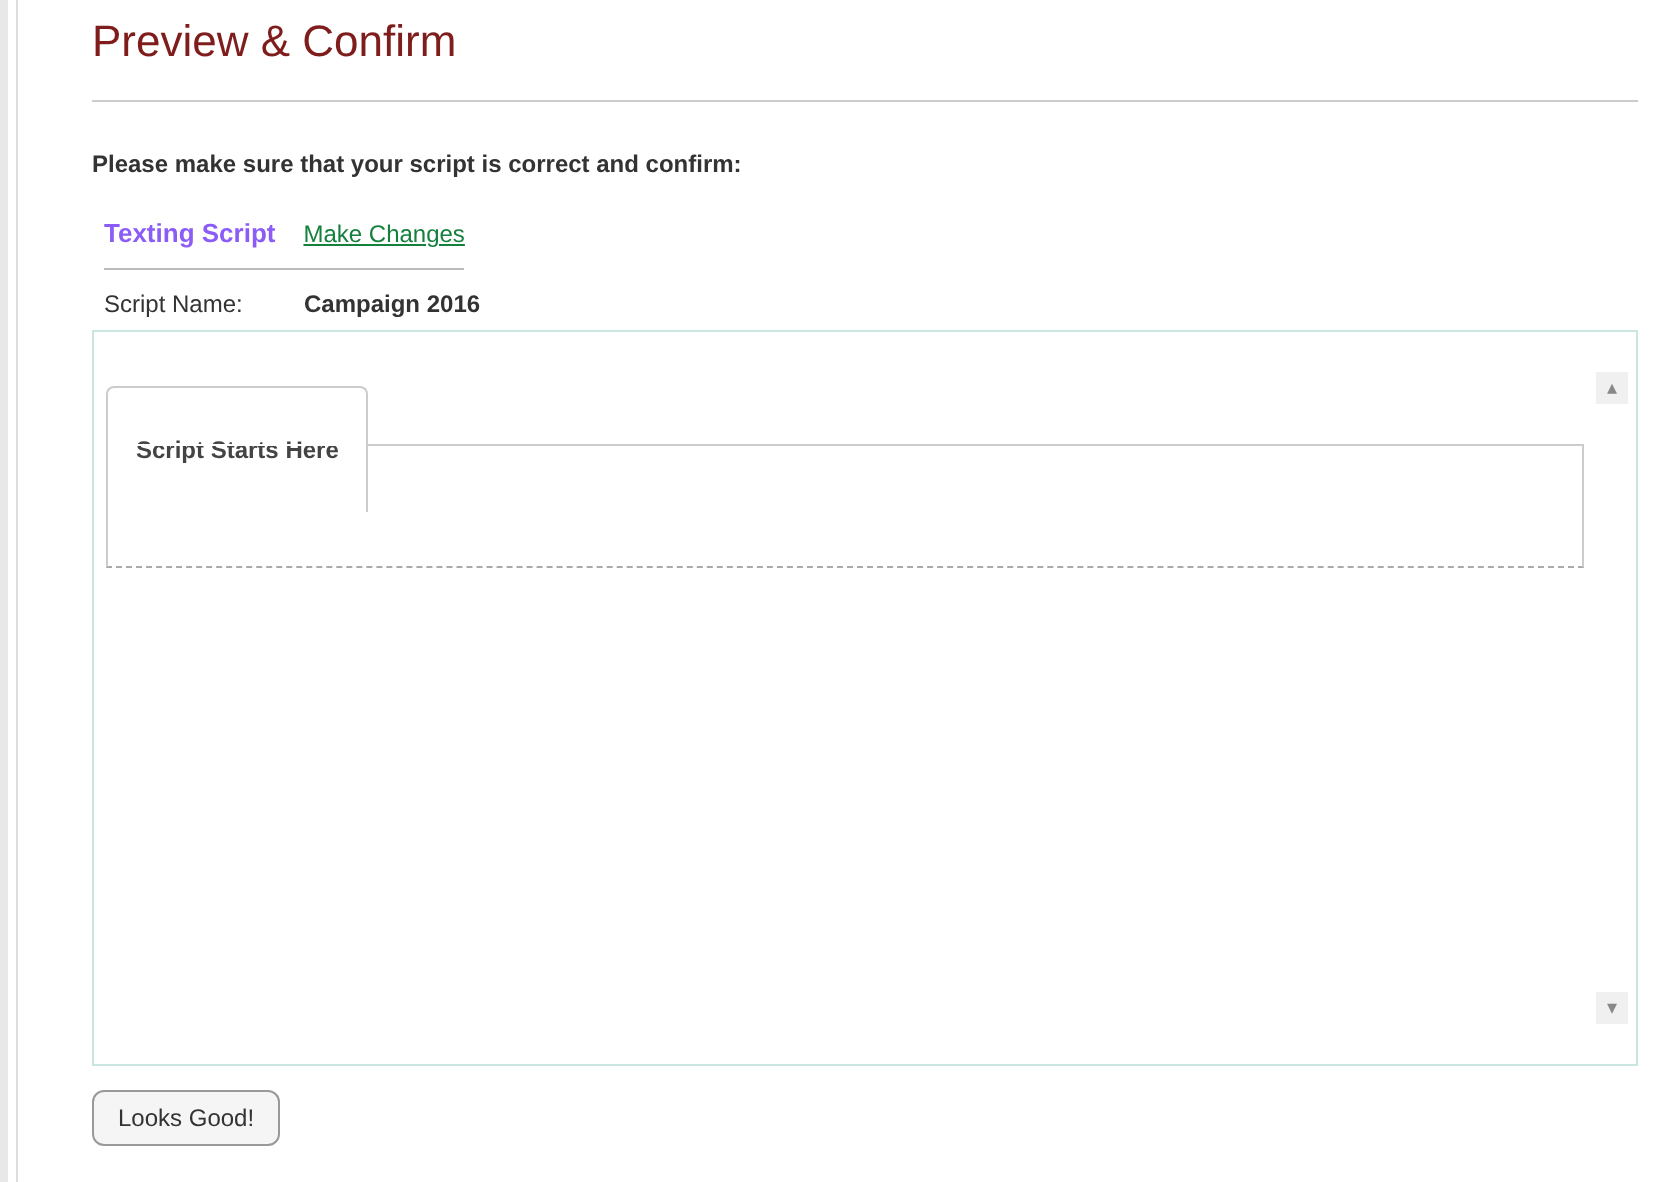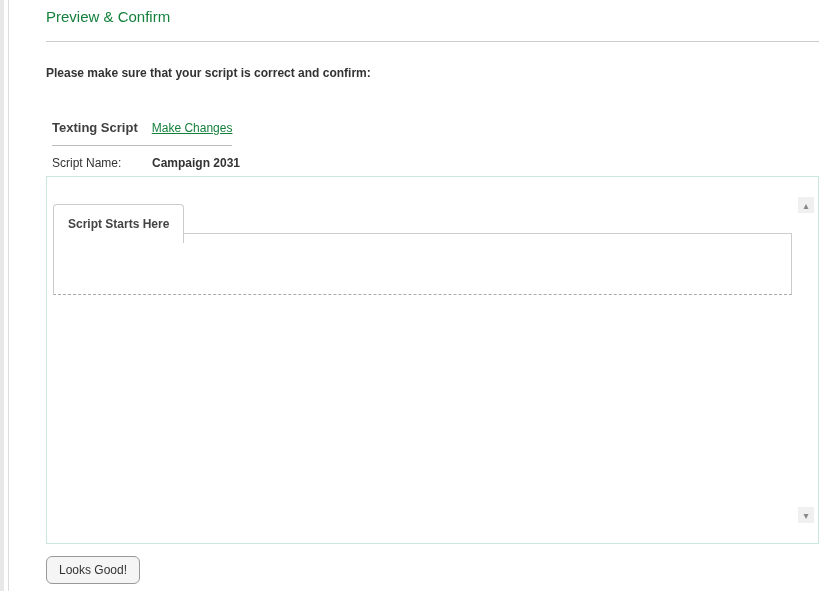--- a/index.html
+++ b/index.html
@@ -29,47 +29,47 @@
       left: 8px;
       top: 0;
       bottom: 0;
       width: 1px;
       background: #ddd;
     }
     .content {
       padding: 8px 12px 12px 46px;
     }
     h1 {
-      font-size: 15px;
+      font-size: 22px;
       font-weight: 400;
-      color: #15803d;
+      color: #7f1d1d;
       margin-bottom: 16px;
     }
     hr.divider {
       border: none;
       border-top: 1px solid #ccc;
       margin-bottom: 24px;
     }
     .instruction {
       font-size: 12px;
       font-weight: bold;
       color: #333;
-      margin-bottom: 40px;
+      margin-bottom: 20px;
     }
     .section-header {
       display: flex;
       align-items: baseline;
       gap: 14px;
       padding-left: 6px;
       margin-bottom: 0;
     }
     .section-title {
       font-size: 13px;
       font-weight: bold;
-      color: #404040;
+      color: #8b5cf6;
     }
     .make-changes {
       font-size: 12px;
       color: #15803d;
       text-decoration: underline;
       cursor: pointer;
     }
     .section-underline {
       width: 180px;
       border: none;
@@ -158,21 +158,21 @@
       color: #333;
     }
     .tab {
       position: absolute;
       top: -30px;
       left: -1px;
       border: 1px solid #ccc;
       border-bottom: none;
       border-radius: 4px 4px 0 0;
       background: #fff;
-      padding: 12px 14px;
+      padding: 24px 14px;
       font-size: 12px;
       font-weight: bold;
       color: #444;
     }
     .tab-mask {
       position: absolute;
       top: -1px;
       left: 0;
       width: 118px;
       height: 1px;
@@ -204,21 +204,21 @@
   <div class="instruction">Please make sure that your script is correct and confirm:</div>
 
   <div class="section-header">
     <span class="section-title">Texting Script</span>
     <a class="make-changes">Make Changes</a>
   </div>
   <hr class="section-underline">
 
   <div class="info-row">
     <span class="info-label">Script Name:</span>
-    <span class="info-value">Campaign 2031</span>
+    <span class="info-value">Campaign 2016</span>
   </div>
 
   <div class="preview-container">
     <div class="preview-scroll">
       <div class="scroll-up">▴</div>
       <div class="scroll-down">▾</div>
     </div>
     <div class="preview-inner">
       <div class="tab-panel">
         <div class="tab">Script Starts Here</div>

